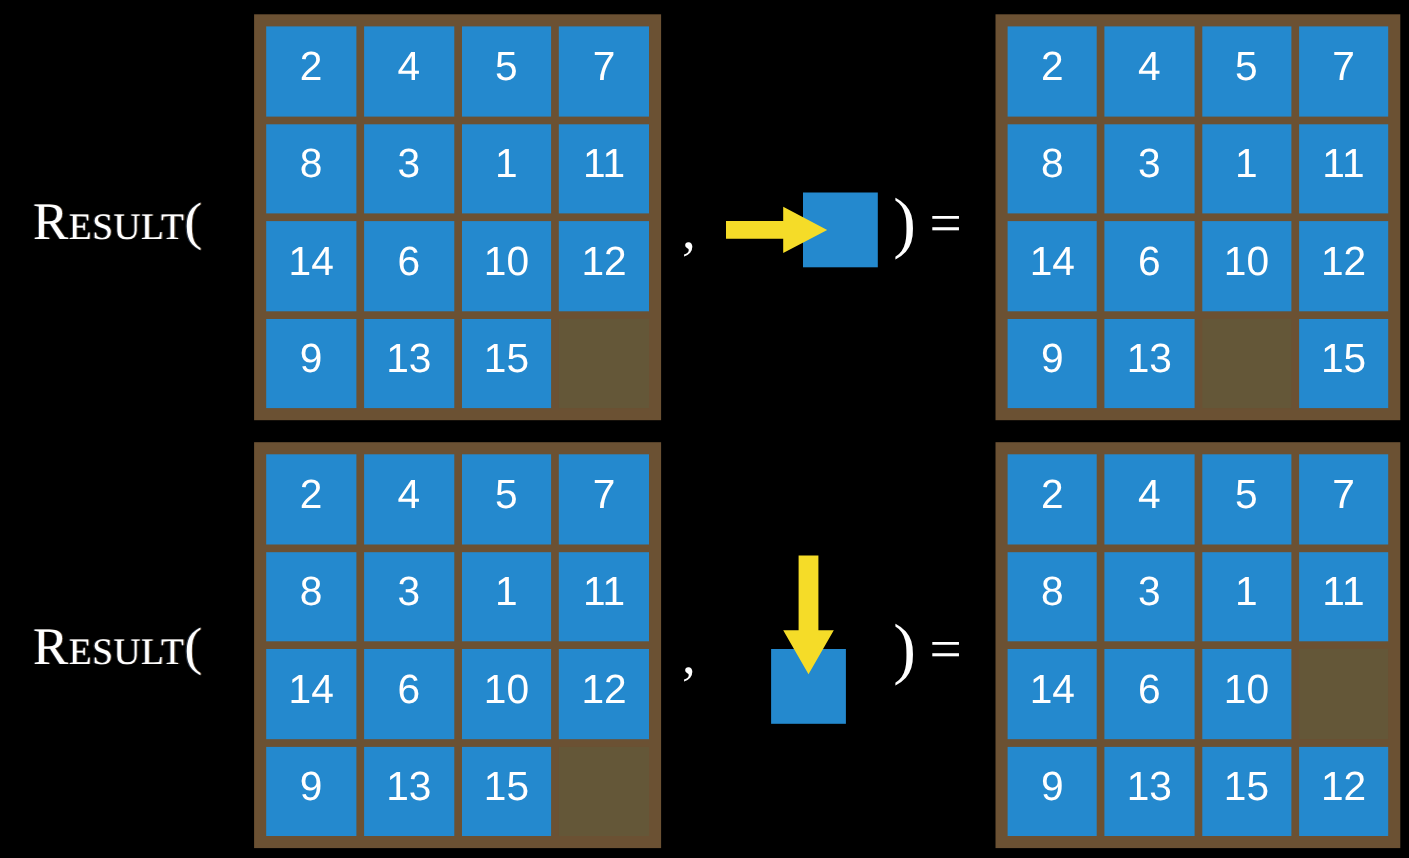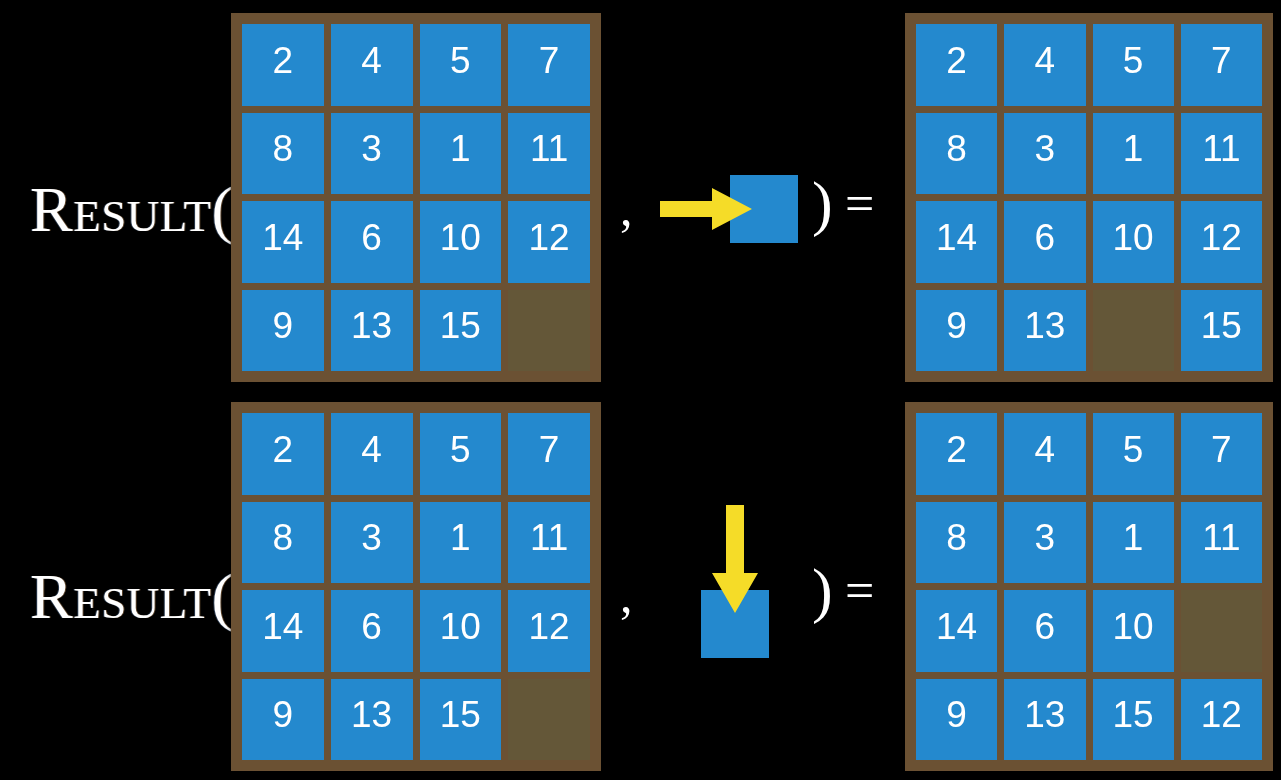--- a/index.html
+++ b/index.html
@@ -22,21 +22,21 @@
     width: 1281px;
     height: 780px;
   }
 
   
   .result-label {
     position: absolute;
     font-family: "Liberation Serif", serif;
     color: #ffffff;
     font-variant: small-caps;
-    font-size: 64px;
+    font-size: 48px;
     line-height: 1;
     white-space: nowrap;
     letter-spacing: 0.5px;
     text-shadow: 1px 0 0 rgba(255,190,120,0.35), -1px 0 0 rgba(140,190,255,0.30);
   }
 
   
   .board {
     position: absolute;
     background: #6B5133;

